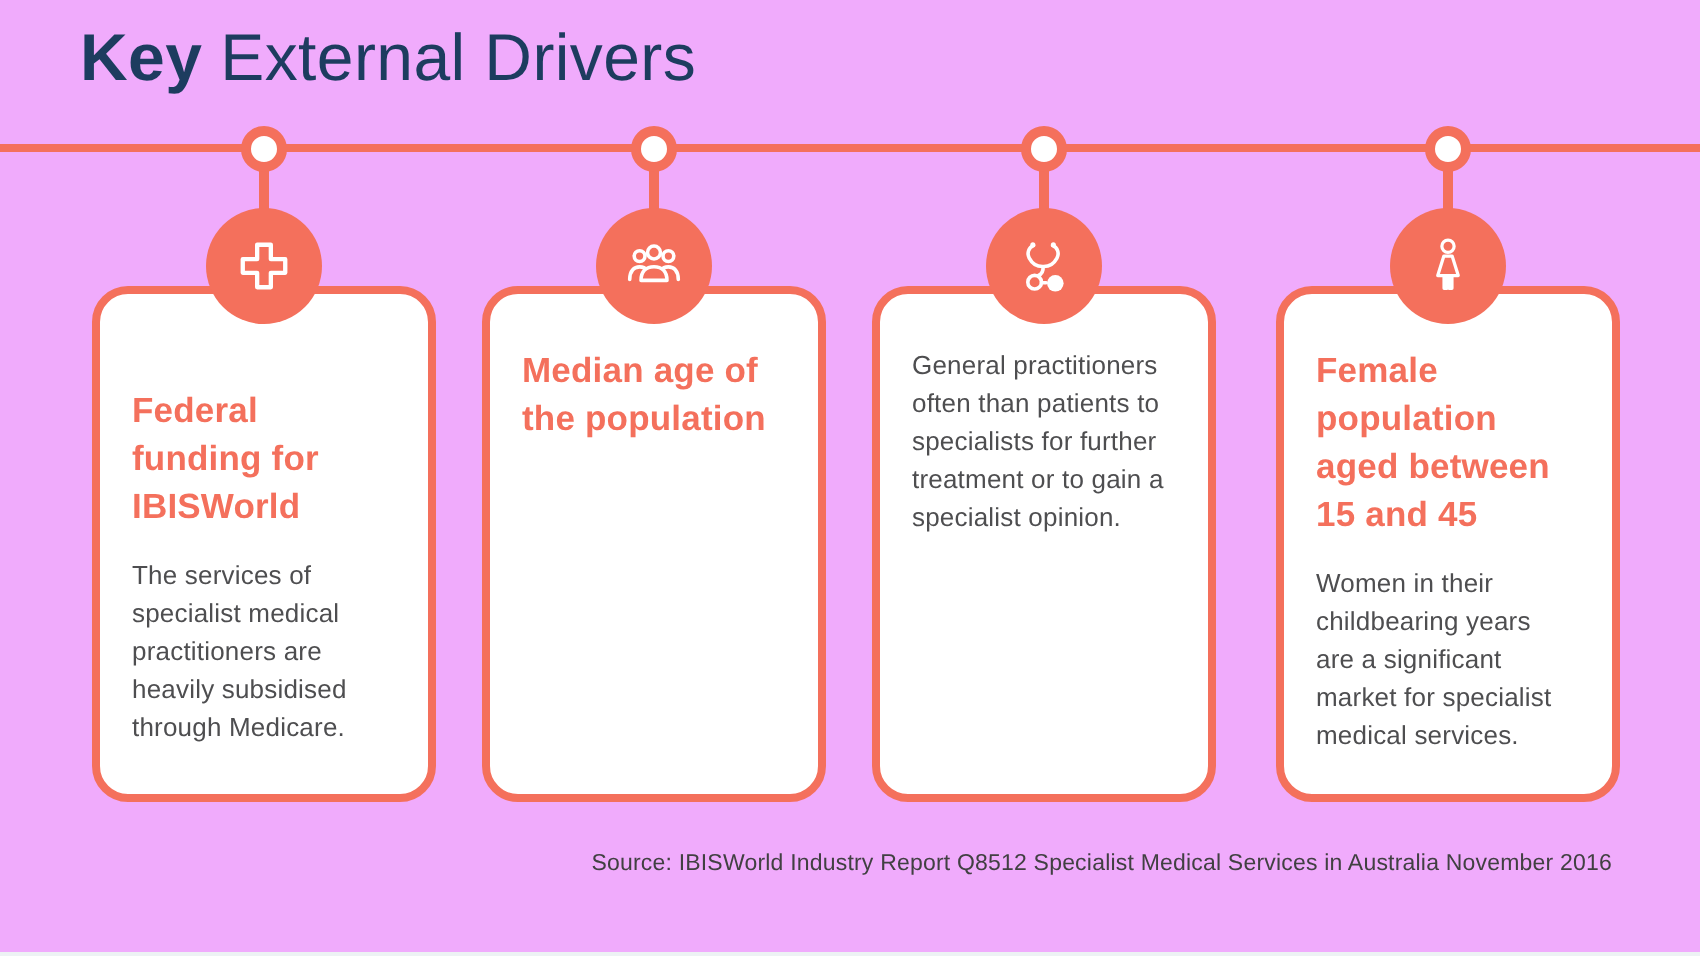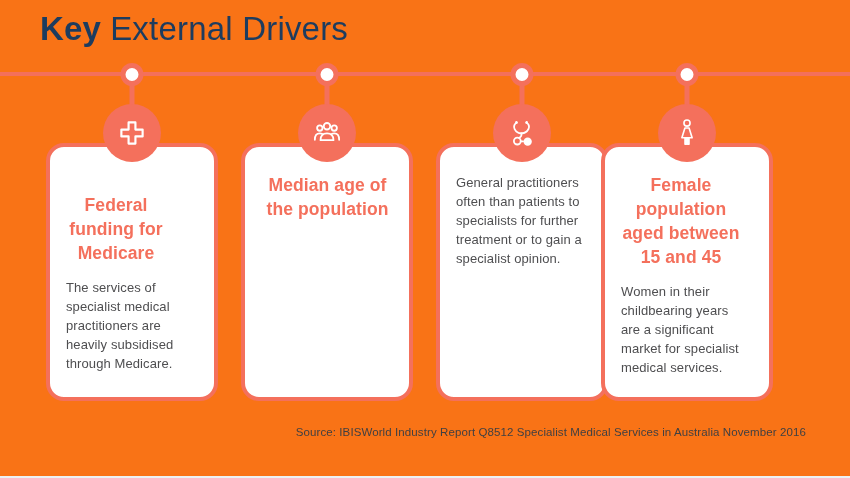--- a/index.html
+++ b/index.html
@@ -1,19 +1,19 @@
 <!DOCTYPE html>
 <html><head>
 <meta charset="utf-8">
 <style>
   html,body { margin:0; padding:0; background:#ffffff; }
   .slide {
     position:relative;
     width:850px; height:478px;
-    background:#f97316;
+    background:#f0abfc;
     font-family:"Liberation Sans", sans-serif;
     overflow:hidden;
   }
   
   .title {
     position:absolute; left:40px; top:10px;
     font-size:33px; color:#1d3c5f; letter-spacing:0.2px;
     white-space:nowrap;
   }
   .title-bold { font-weight:700; }
@@ -23,21 +23,21 @@
   .timeline-line {
     position:absolute; left:0; right:0; top:72px; height:4px;
     background:#f4705c; z-index:1;
   }
 
   
   .driver { position:absolute; top:0; width:172px; height:430px; }
   .col1 { left:46px; }
   .col2 { left:241px; }
   .col3 { left:436px; }
-  .col4 { left:601px; }
+  .col4 { left:638px; }
 
   .node-ring {
     position:absolute; top:63px; left:50%; transform:translateX(-50%);
     width:13px; height:13px; border:5px solid #f4705c; border-radius:50%;
     background:#ffffff; z-index:3;
   }
   .stem {
     position:absolute; top:84px; left:50%; transform:translateX(-50%);
     width:5px; height:25px; background:#f4705c; z-index:1;
   }
@@ -51,21 +51,21 @@
   .card {
     position:absolute; top:143px; left:0;
     width:172px; height:258px; box-sizing:border-box;
     background:#ffffff; border:4px solid #f4705c; border-radius:18px;
     padding:26px 15px 0 16px;
     z-index:1;
   }
   .card-heading {
     margin:0 0 13px 0;
     font-size:17.5px; font-weight:700; line-height:24px;
-    color:#f4705c; letter-spacing:0.1px;text-align:center;
+    color:#f4705c; letter-spacing:0.1px;
   }
   .card-body {
     margin:0;
     font-size:13px; font-weight:400; line-height:19px;
     color:#4e4e50; letter-spacing:0.1px;
   }
   
   .col1 .card-heading { margin-top:20px; max-width:100px; }
   .col3 .card-heading { max-width:112px; }
   .col4 .card-heading { max-width:120px; }
@@ -96,21 +96,21 @@
 
   <div class="driver col1">
     <div class="node-ring"></div>
     <div class="stem"></div>
     <div class="icon-circle">
       <svg width="36" height="36" viewBox="0 0 40 40">
         <path d="M16.2 8.2 h7.6 v8 h8 v7.6 h-8 v8 h-7.6 v-8 h-8 v-7.6 h8 z" fill="none" stroke="#ffffff" stroke-width="2.4" stroke-linejoin="round"></path>
       </svg>
     </div>
     <div class="card">
-      <h3 class="card-heading">Federal funding for Medicare</h3>
+      <h3 class="card-heading">Federal funding for IBISWorld</h3>
       <p class="card-body">The services of specialist medical practitioners are heavily subsidised through Medicare.</p>
     </div>
   </div>
 
   <div class="driver col2">
     <div class="node-ring"></div>
     <div class="stem"></div>
     <div class="icon-circle">
       <svg width="36" height="36" viewBox="0 0 40 40">
         <g stroke="#ffffff" stroke-width="2" fill="none" stroke-linecap="round">

